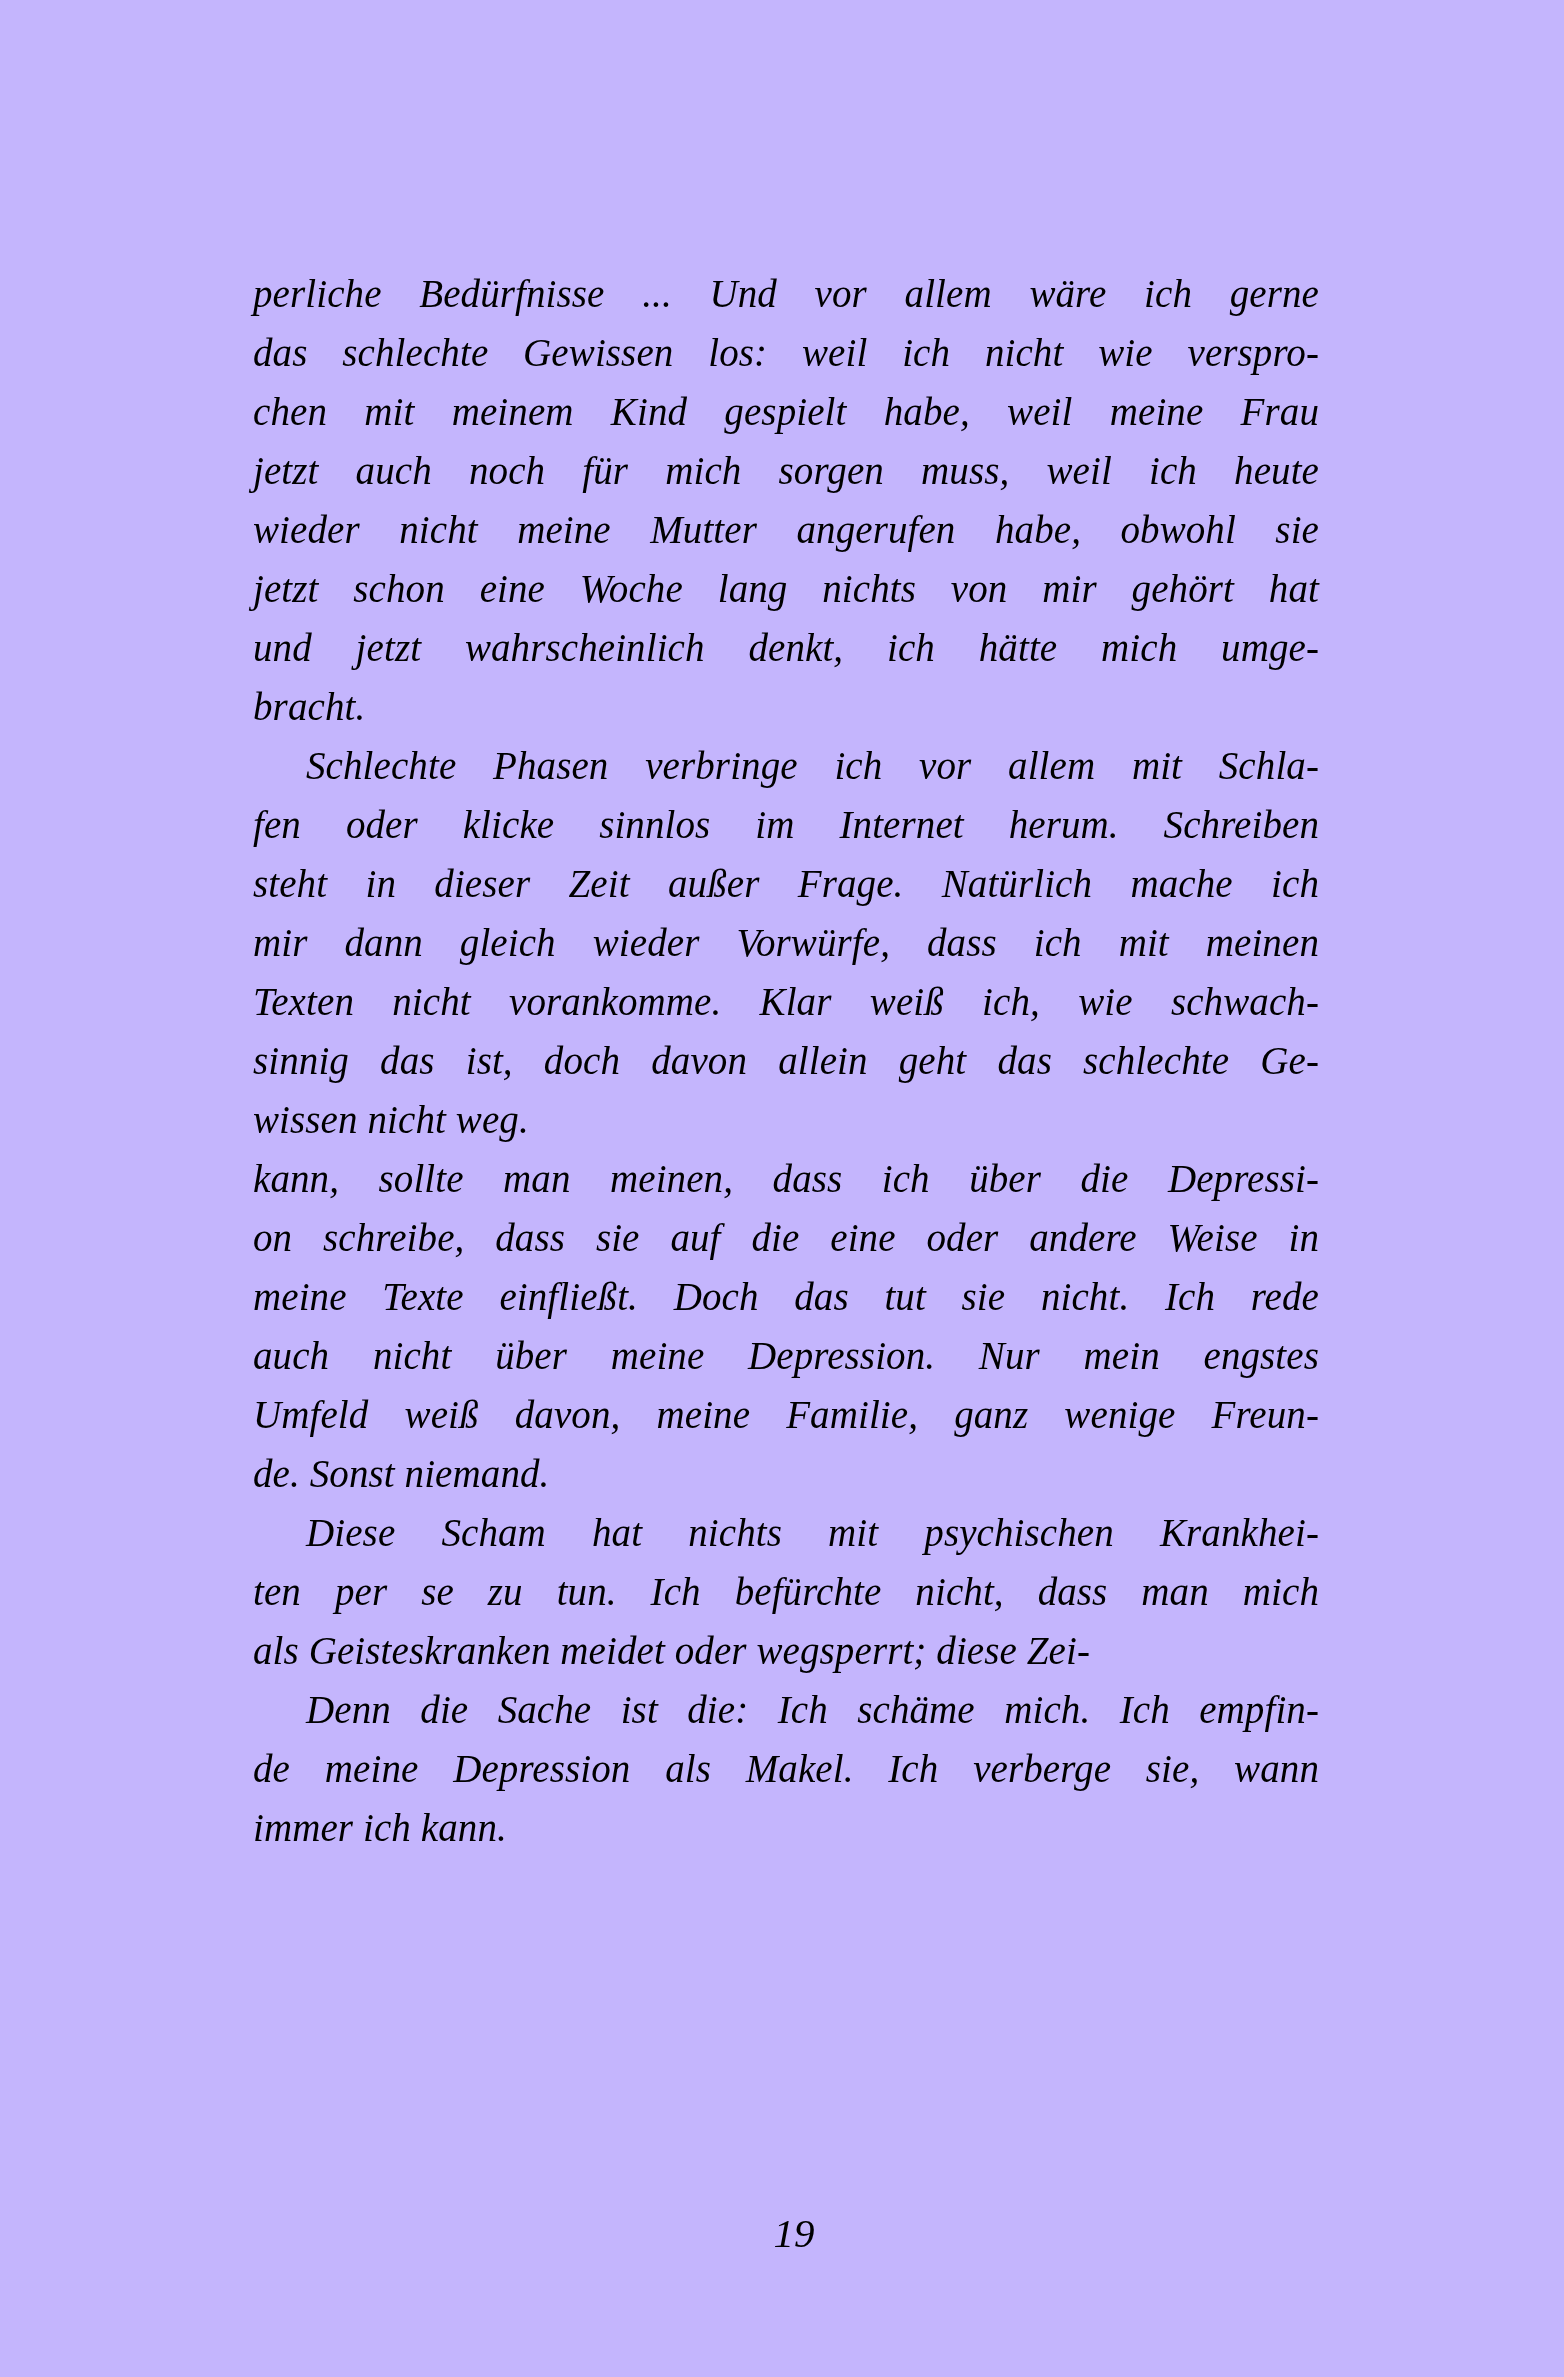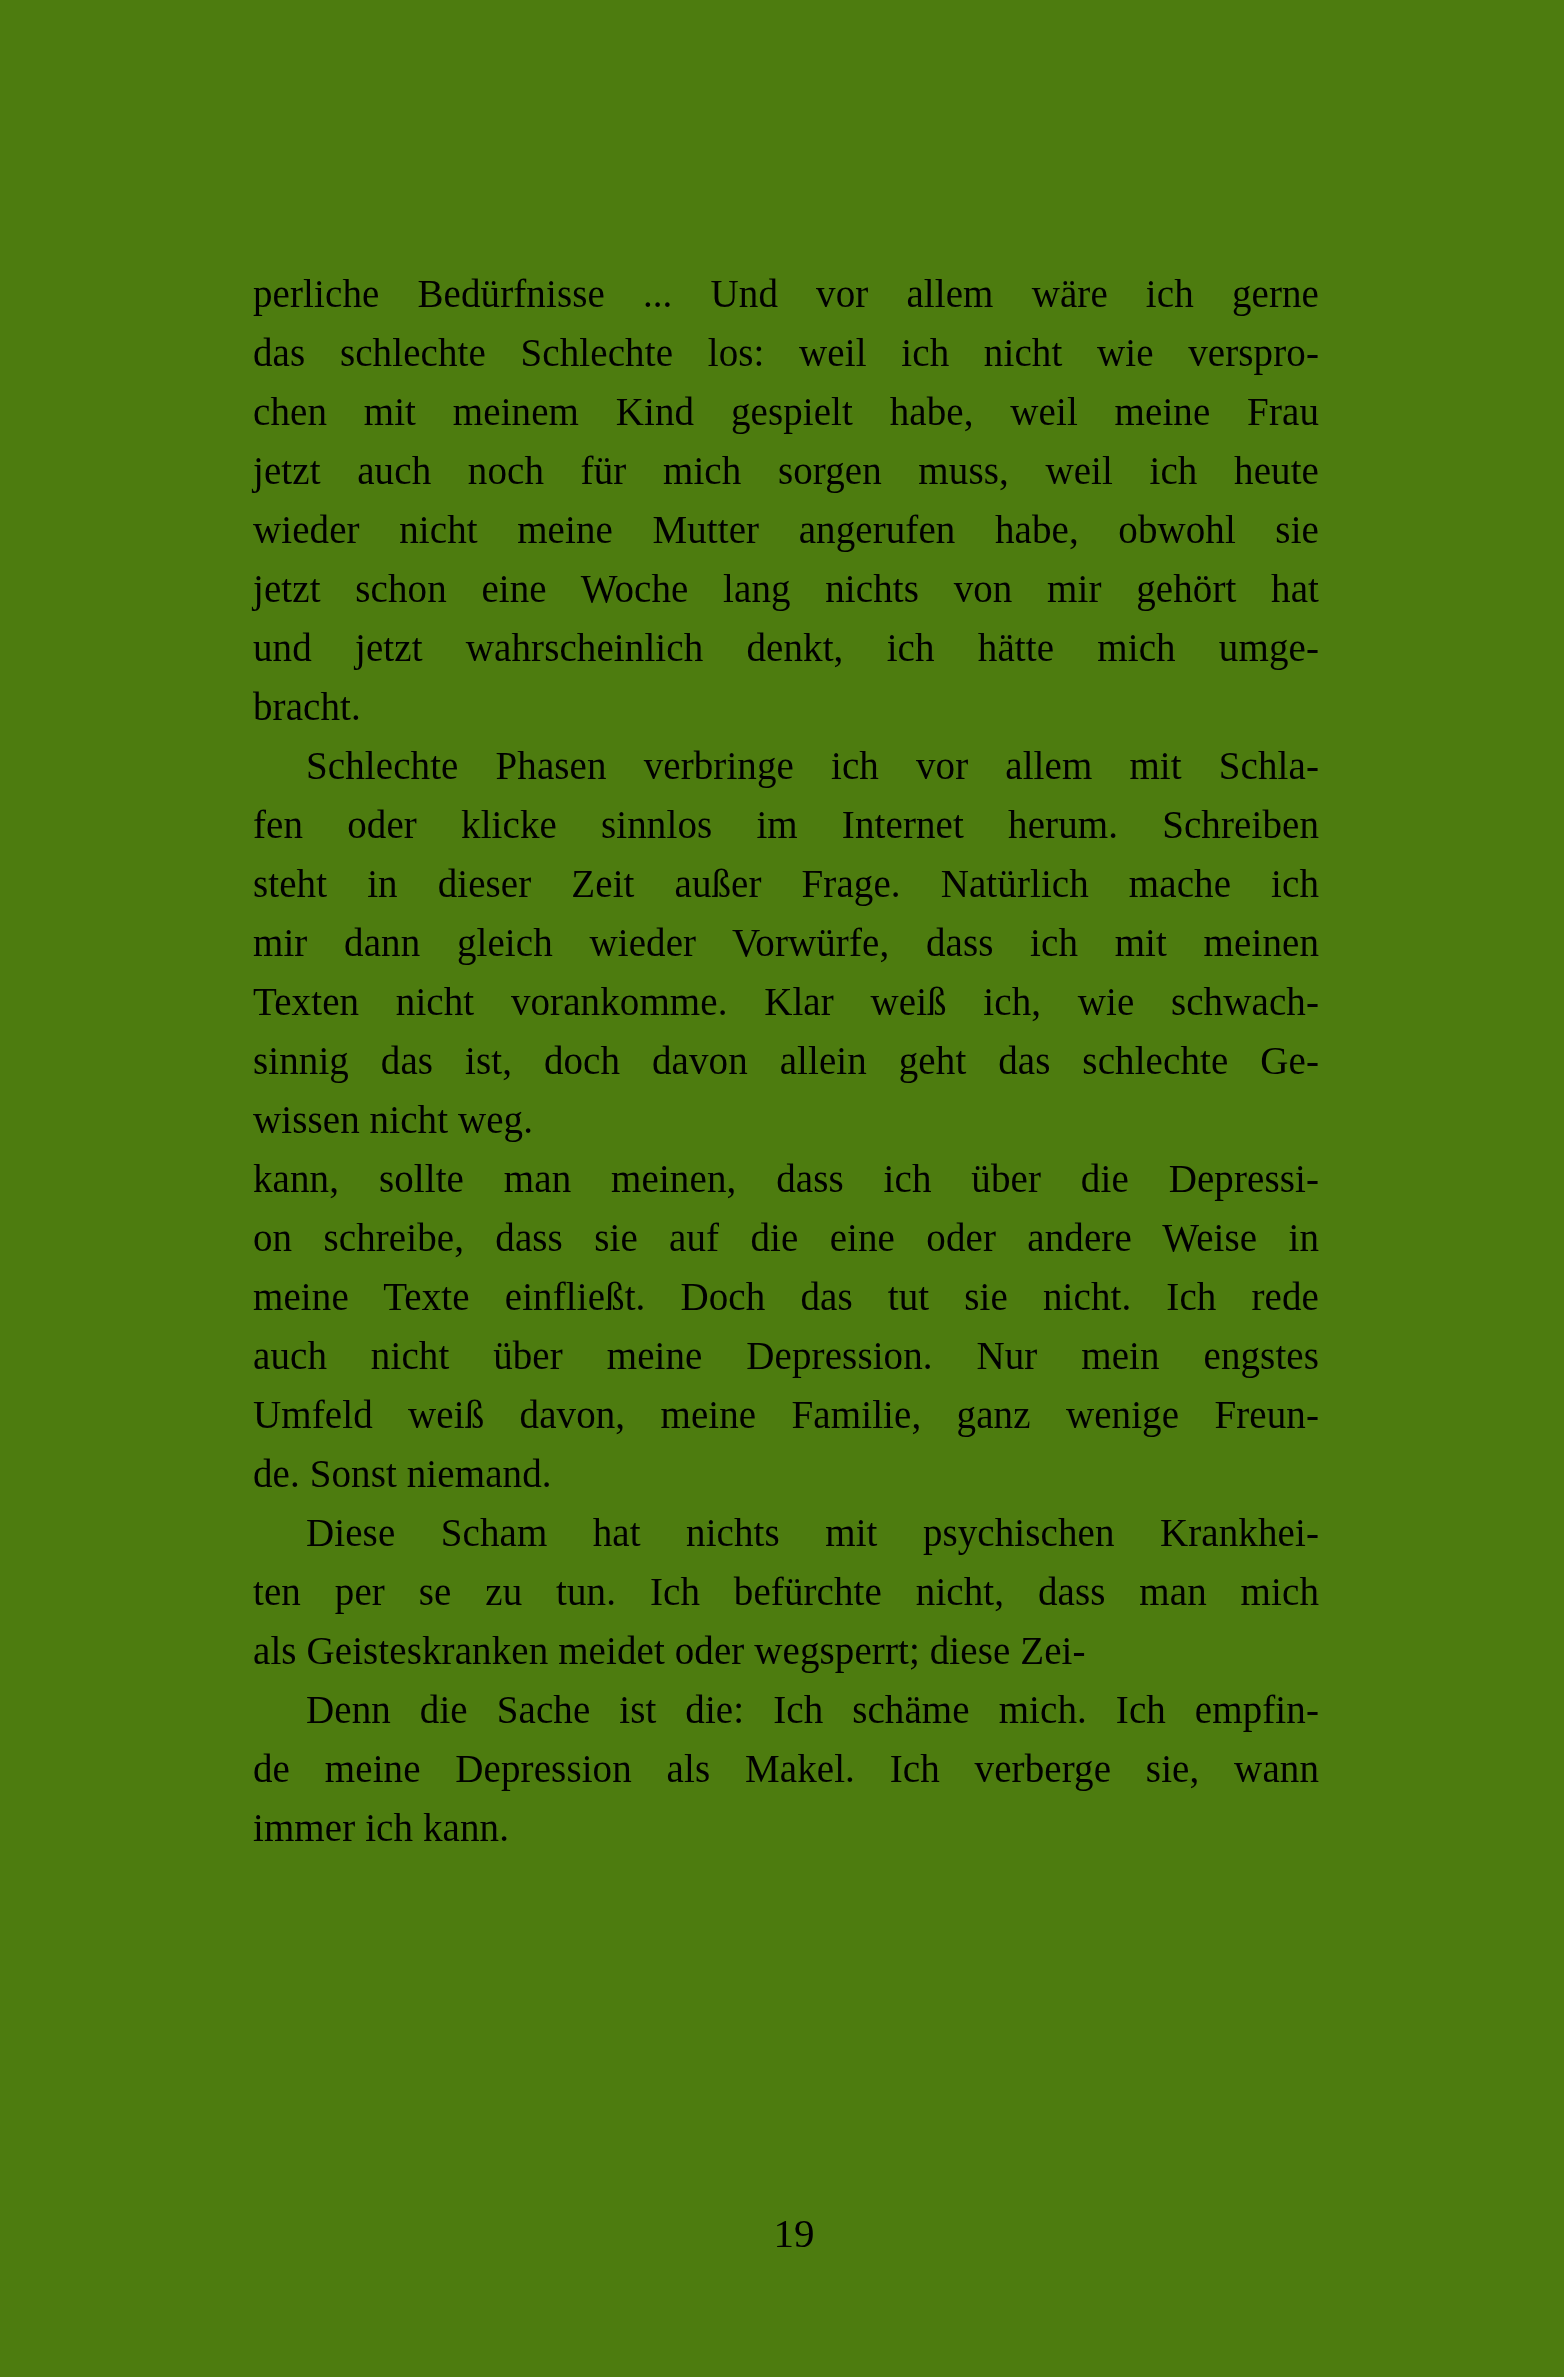--- a/index.html
+++ b/index.html
@@ -4,24 +4,25 @@
 <style>
   html, body {
     margin: 0;
     padding: 0;
     background: #ffffff;
   }
   .page {
     position: relative;
     width: 1564px;
     height: 2377px;
-    background: #4d7c0f;
+    background: #c4b5fd;
     overflow: hidden;
     font-family: "Liberation Serif", "DejaVu Serif", serif;
     color: #000000;
+    font-style: italic;
   }
   .text-block {
     position: absolute;
     left: 253px;
     top: 264px;
     width: 1066px;
     font-size: 39px;
     line-height: 59px;
     letter-spacing: 0.1px;
   }
@@ -46,21 +47,21 @@
     line-height: 59px;
   }
 </style>
 </head>
 <body>
 
 <div class="page">
   <main class="text-block">
       <div class="paragraph">
         <div class="line">perliche Bedürfnisse ... Und vor allem wäre ich gerne</div>
-        <div class="line">das schlechte Schlechte los: weil ich nicht wie verspro-</div>
+        <div class="line">das schlechte Gewissen los: weil ich nicht wie verspro-</div>
         <div class="line">chen mit meinem Kind gespielt habe, weil meine Frau</div>
         <div class="line">jetzt auch noch für mich sorgen muss, weil ich heute</div>
         <div class="line">wieder nicht meine Mutter angerufen habe, obwohl sie</div>
         <div class="line">jetzt schon eine Woche lang nichts von mir gehört hat</div>
         <div class="line">und jetzt wahrscheinlich denkt, ich hätte mich umge-</div>
         <div class="line last">bracht.</div>
       </div>
       <div class="paragraph">
         <div class="line indent">Schlechte Phasen verbringe ich vor allem mit Schla-</div>
         <div class="line">fen oder klicke sinnlos im Internet herum. Schreiben</div>

